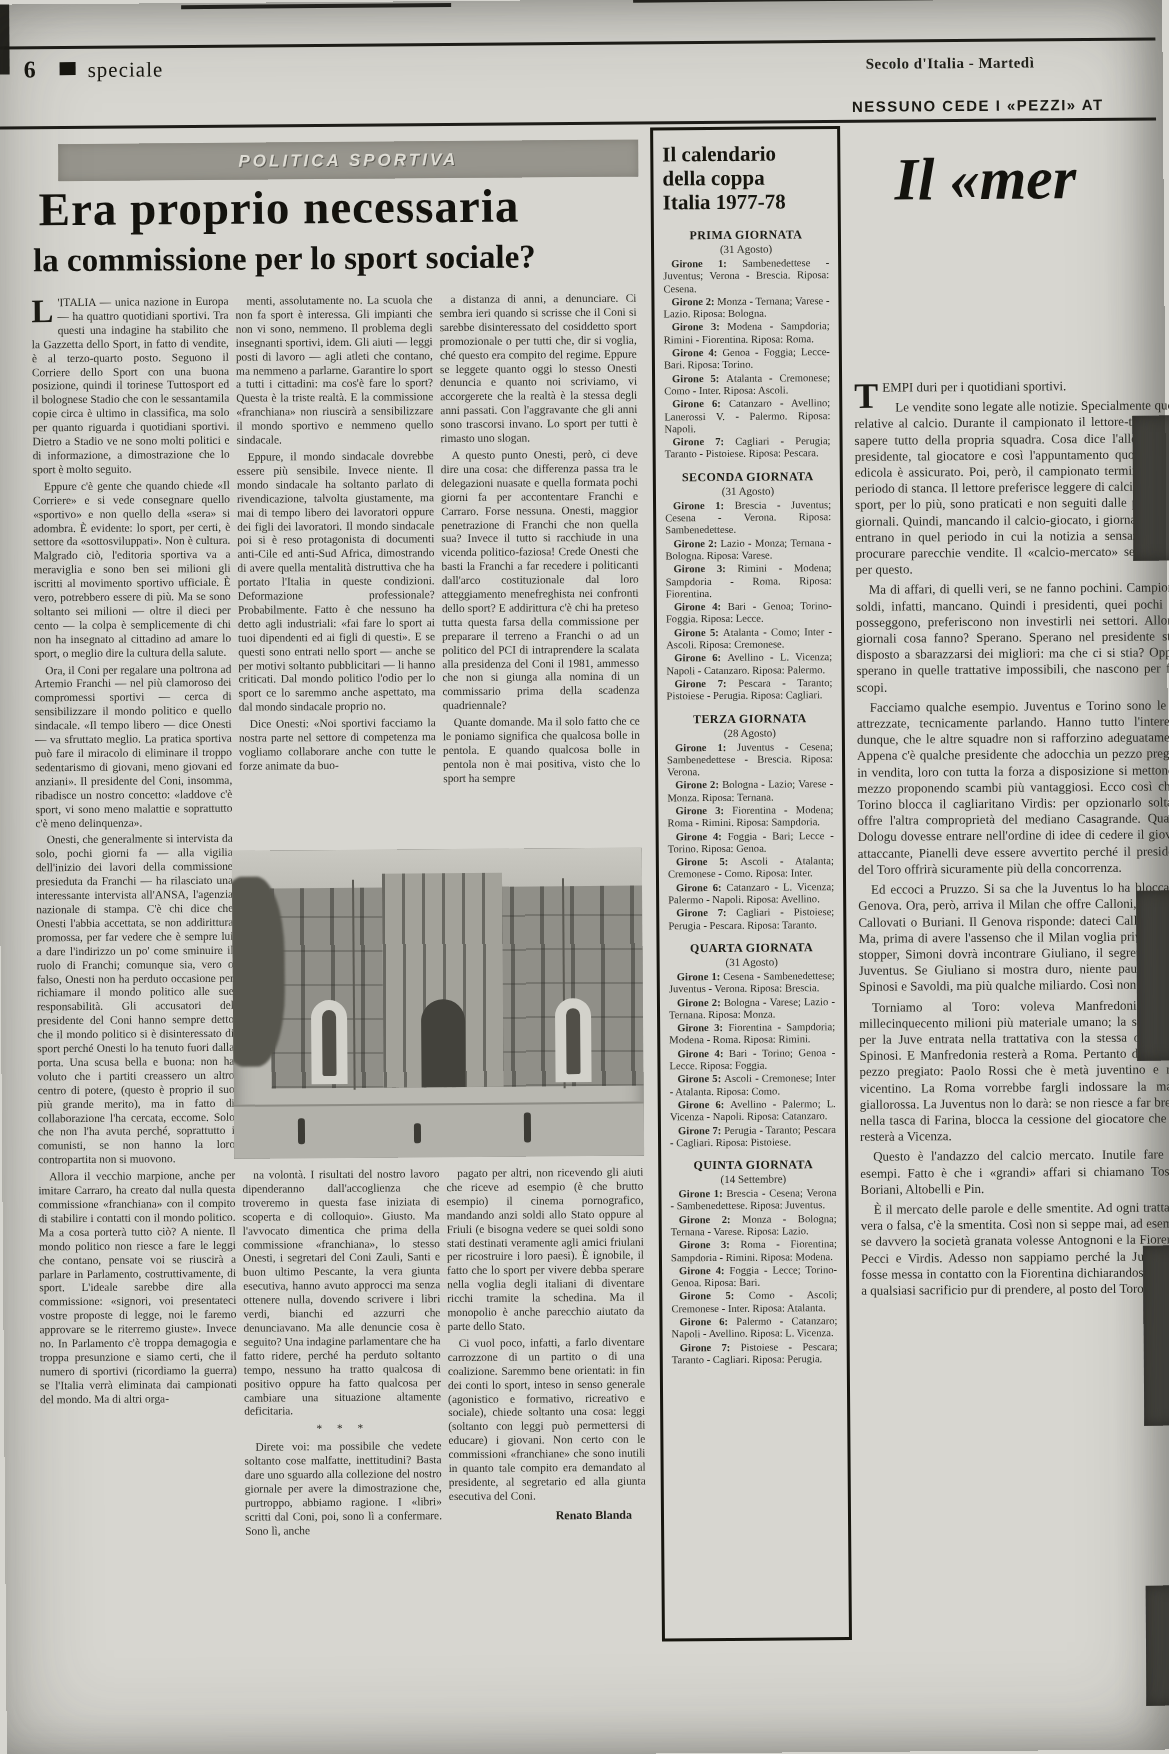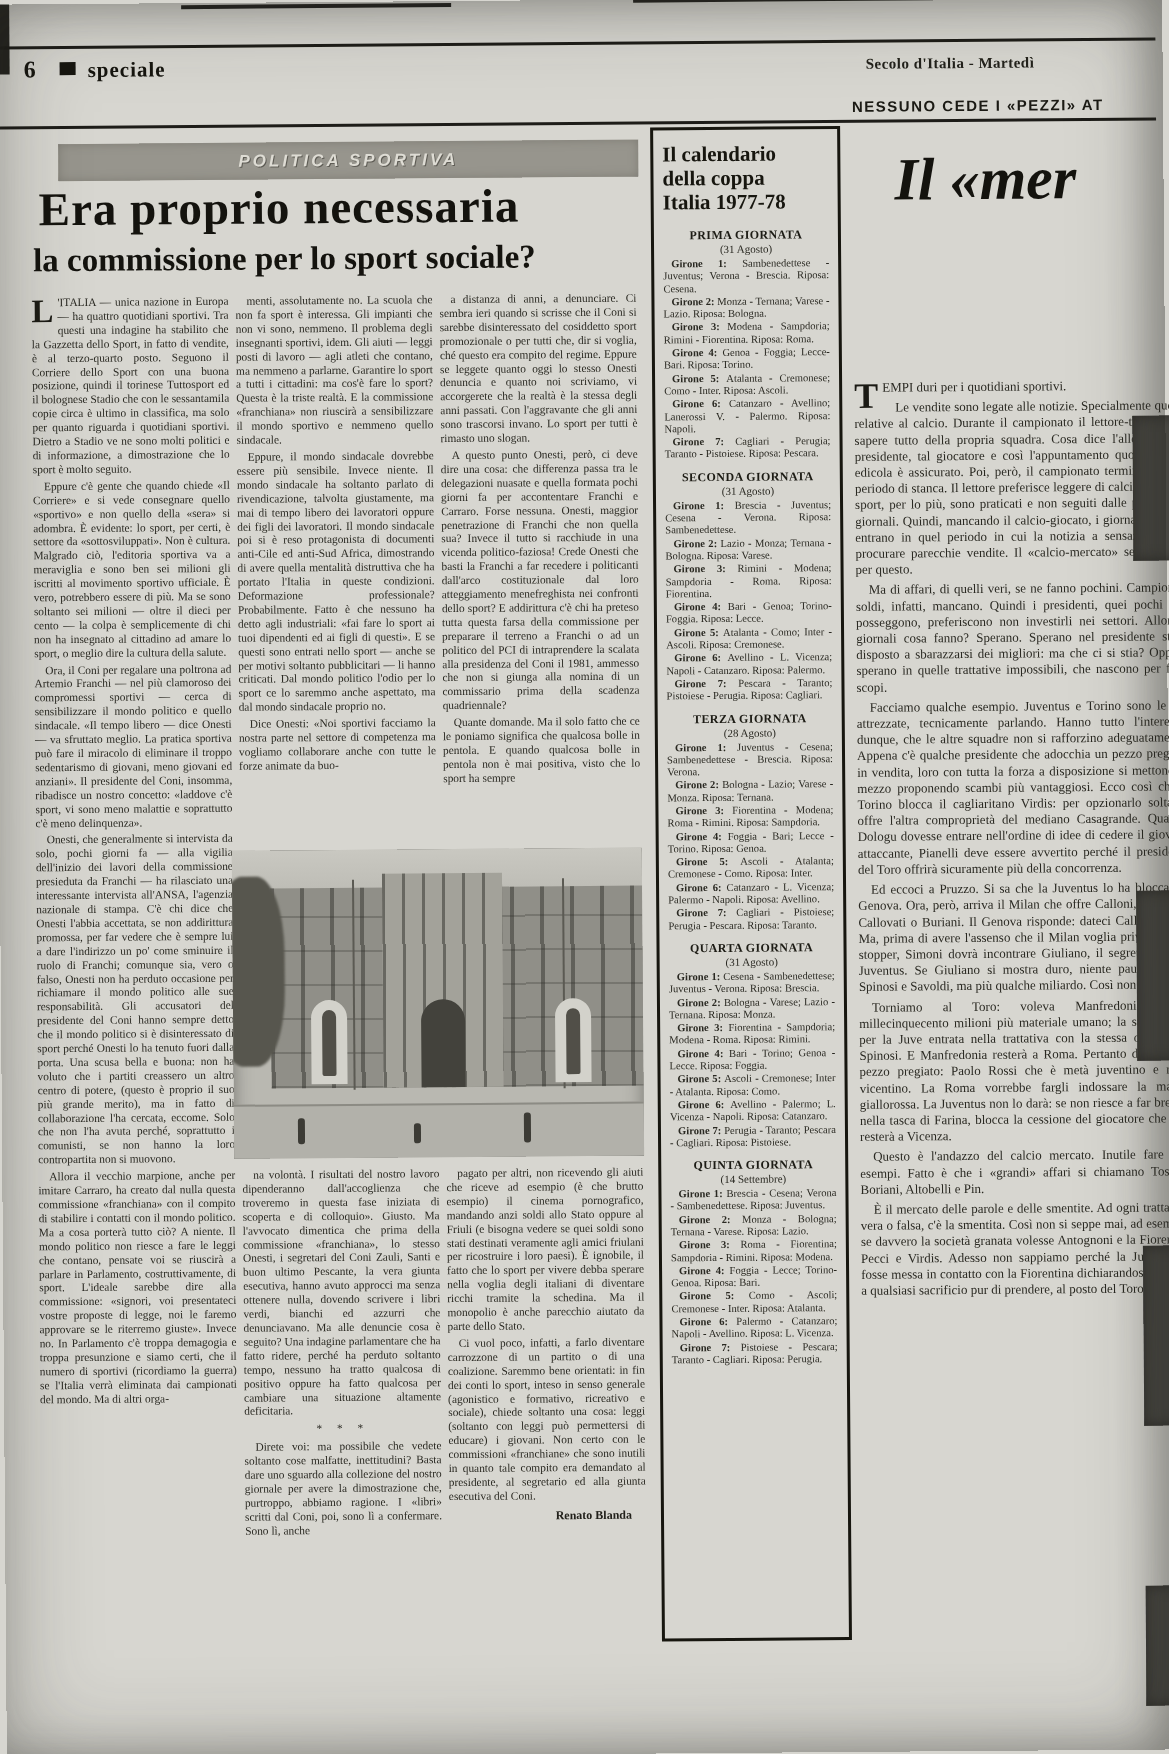--- a/index.html
+++ b/index.html
@@ -14,21 +14,21 @@
   #content{position:absolute;left:26px;top:20px;width:1169px;height:1754px;}
   
   .vignette{position:absolute;inset:0;pointer-events:none;
     box-shadow:inset 0 0 90px rgba(40,40,35,.35), inset -18px 0 40px rgba(40,40,35,.30);}
   .smudge{position:absolute;background:#23221e;}
   .edge-sliver{position:absolute;width:46px;background:#4a4944;box-shadow:inset 0 0 14px #2c2b27;}
   
   .rule{position:absolute;left:4px;width:1158px;height:3px;background:#1d1c18;}
   .page-num{position:absolute;left:30px;top:52px;font-size:24px;font-weight:bold;color:#16150f;}
   .sq{position:absolute;left:66px;top:58px;width:16px;height:13px;background:#16150f;}
-  .section-label{position:absolute;left:94px;top:54px;font-size:21px;font-weight:bold;color:#16150f;letter-spacing:1px;text-align:center;}
+  .section-label{position:absolute;left:94px;top:54px;font-size:21px;font-weight:normal;color:#16150f;letter-spacing:1px;text-align:center;}
   .masthead{position:absolute;left:872px;top:58px;font-size:15px;font-weight:bold;color:#23221c;letter-spacing:.5px;white-space:nowrap;}
   
   .banner{position:absolute;left:64px;top:140px;width:580px;height:37px;background:#97958d;
     box-shadow:inset 0 0 10px #7e7c74;}
   .banner span{display:block;text-align:center;line-height:37px;
     font-family:"Liberation Sans",sans-serif;font-style:italic;font-weight:bold;font-size:17px;
     color:#dedcd4;letter-spacing:3px;text-shadow:1px 1px 0 #5e5c55;}
   
   .headline1{position:absolute;left:44px;top:178px;width:600px;font-size:47px;font-weight:bold;
     color:#14130e;letter-spacing:1px;white-space:nowrap;}

